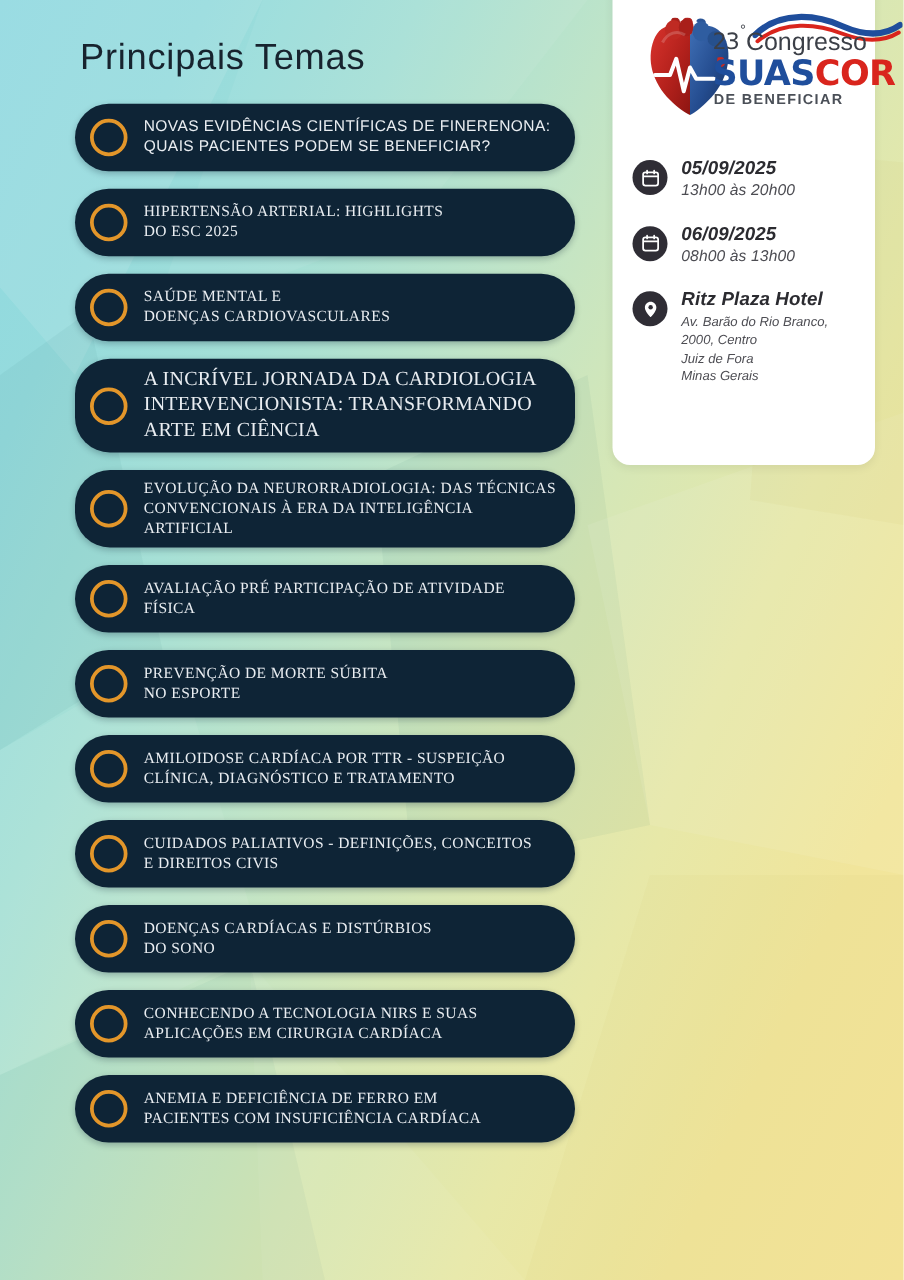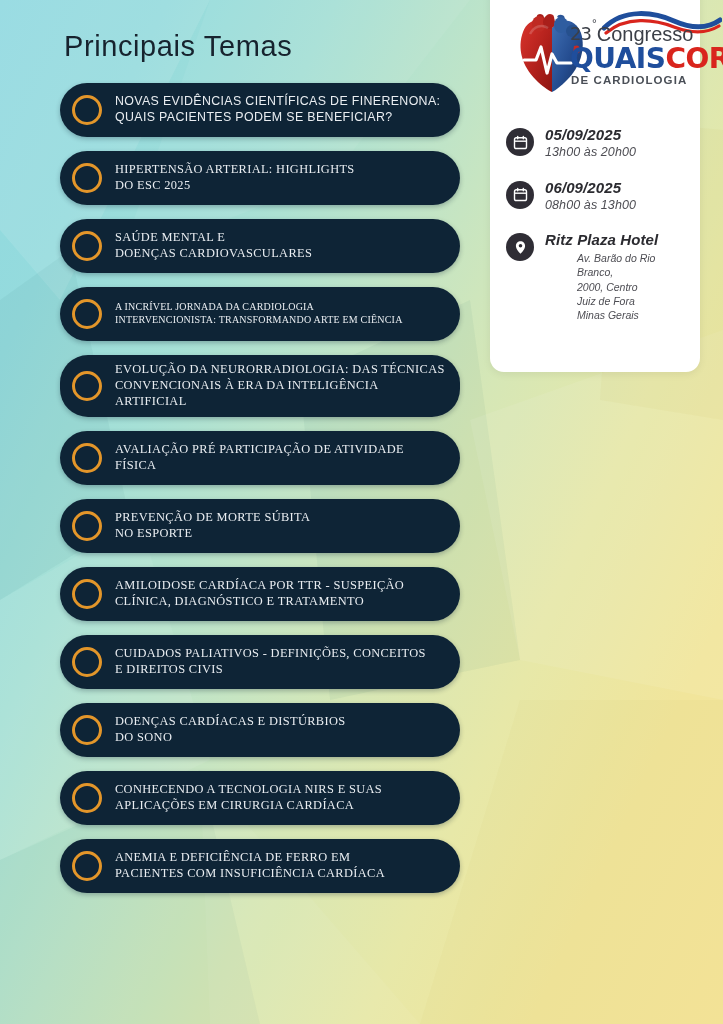--- a/index.html
+++ b/index.html
@@ -67,21 +67,21 @@
     margin-right: 13px;
   }
   .topic-text {
     color: #e9edf1;
     font-size: 12.4px;
     line-height: 1.28;
     letter-spacing: .35px;
     text-transform: uppercase;
     white-space: pre-line;
   }
-  .topic-text.sm { font-size: 10px; letter-spacing: .2px; }
+  .topic-text.sm { font-size: 16px; letter-spacing: .2px; }
 
   
   .info-card {
     position: absolute;
     left: 490px; top: -14px;
     width: 210px;
     height: 386px;
     background: #ffffff;
     border-radius: 0 0 14px 14px;
     box-shadow: 0 2px 8px rgba(0,0,0,.07);
@@ -136,21 +136,21 @@
   .info-strong {
     font-size: 15px; font-weight: 700; color: #2b2b30;
     line-height: 1.15; letter-spacing: .1px;
   }
   .info-weak {
     font-size: 12.5px; color: #4d4d53; line-height: 1.22;
     margin-top: 2px; letter-spacing: .1px;
   }
   .info-addr {
     font-size: 10.5px; color: #4d4d53; line-height: 1.35;
-    margin-top: 3px; white-space: pre-line; margin-left: 32px;
+    margin-top: 3px; white-space: pre-line;
   }
   .venue-row { margin-top: 6px; }
 </style>
 </head>
 <body>
 
 <div id="poster">
 
   <div class="facets">
     <svg width="723" height="1024" viewBox="0 0 723 1024">
@@ -282,23 +282,23 @@
           <path d="M4 23 C24 6 52 9 72 17 C88 23 104 24 117 16" fill="none" stroke="#d9251d" stroke-width="3.2" stroke-linecap="round"></path>
         </svg>
 
         <div class="ordinal-row">
           <span class="ord-num">23</span>
           <span class="ord-deg">°</span>
           <span class="ord-word">Congresso</span>
         </div>
 
         <div class="brand">
-          <span class="b1">QUAIS</span><span class="b2">COR</span>
-        </div>
-        <div class="brand-sub">DE CARDIOLOGIA</div>
+          <span class="b1">SUAS</span><span class="b2">COR</span>
+        </div>
+        <div class="brand-sub">DE BENEFICIAR</div>
       </div>
     </div>
 
     <div class="info-rows">
 
       <div class="info-row">
         <span class="icon-circle">
           <svg width="15" height="15" viewBox="0 0 16 16">
             <rect x="1.6" y="3" width="12.8" height="11.4" rx="2" fill="none" stroke="#ffffff" stroke-width="1.5"></rect>
             <line x1="1.6" y1="6.6" x2="14.4" y2="6.6" stroke="#ffffff" stroke-width="1.5"></line>

